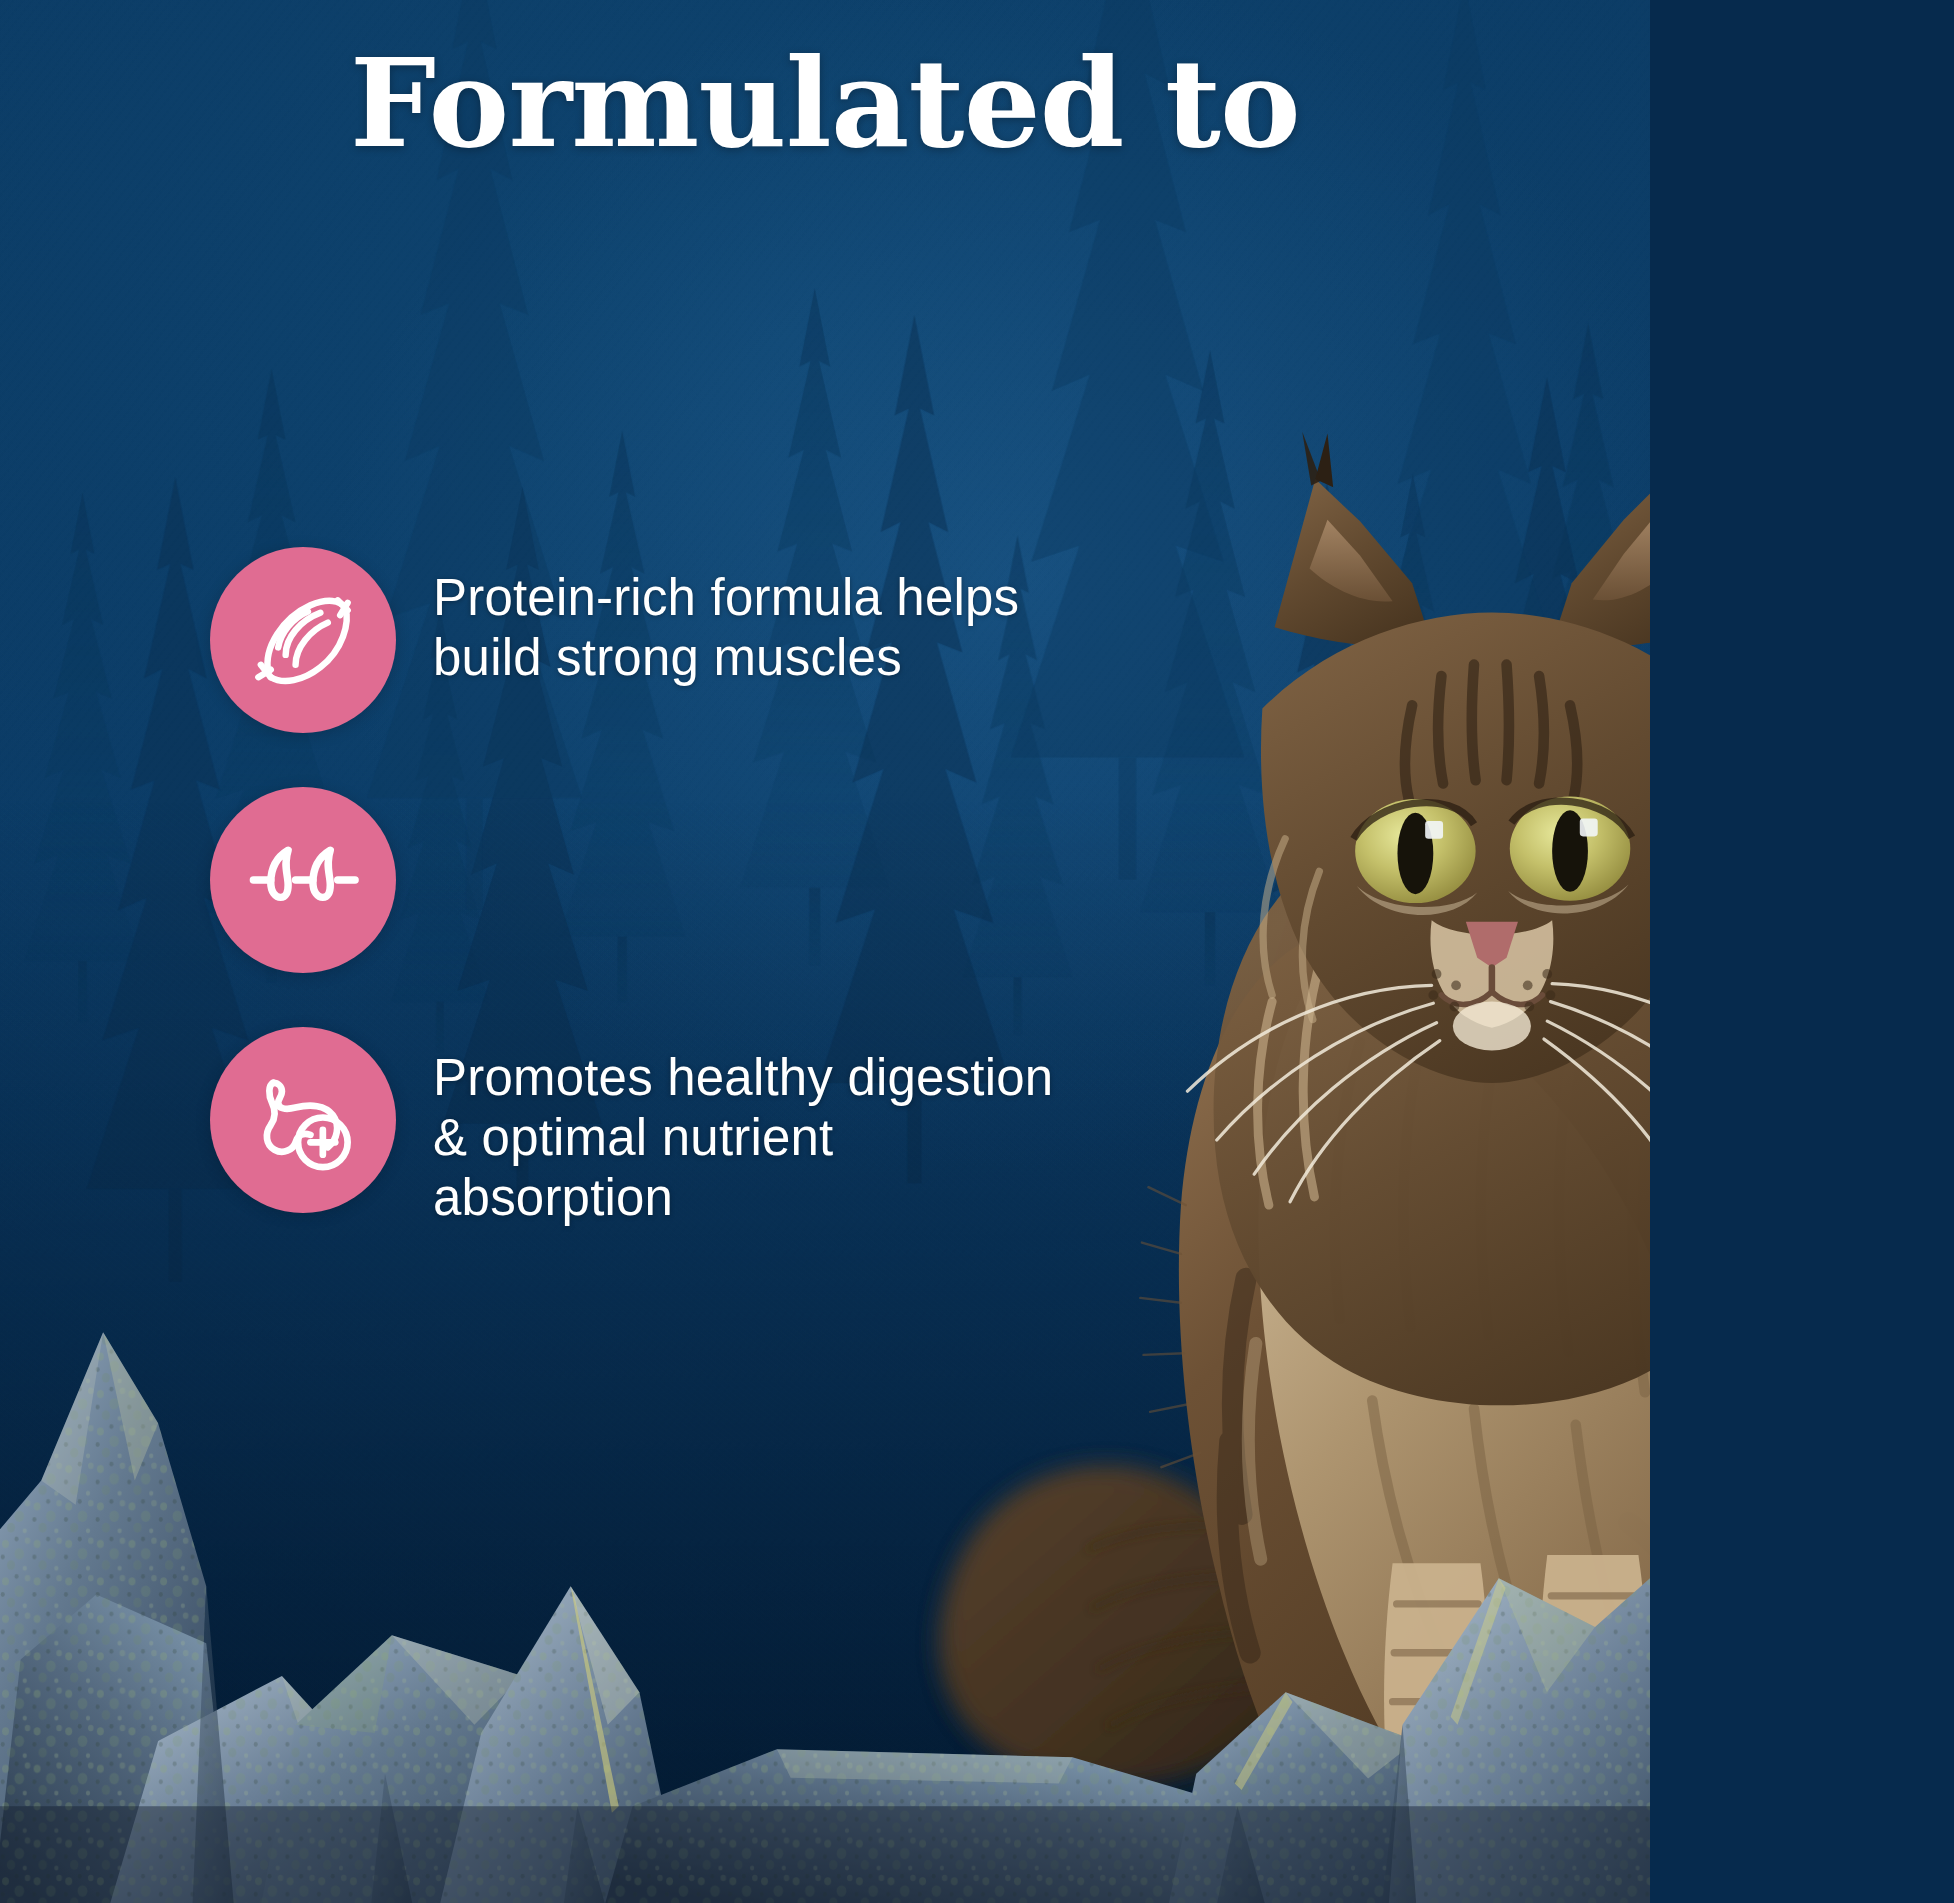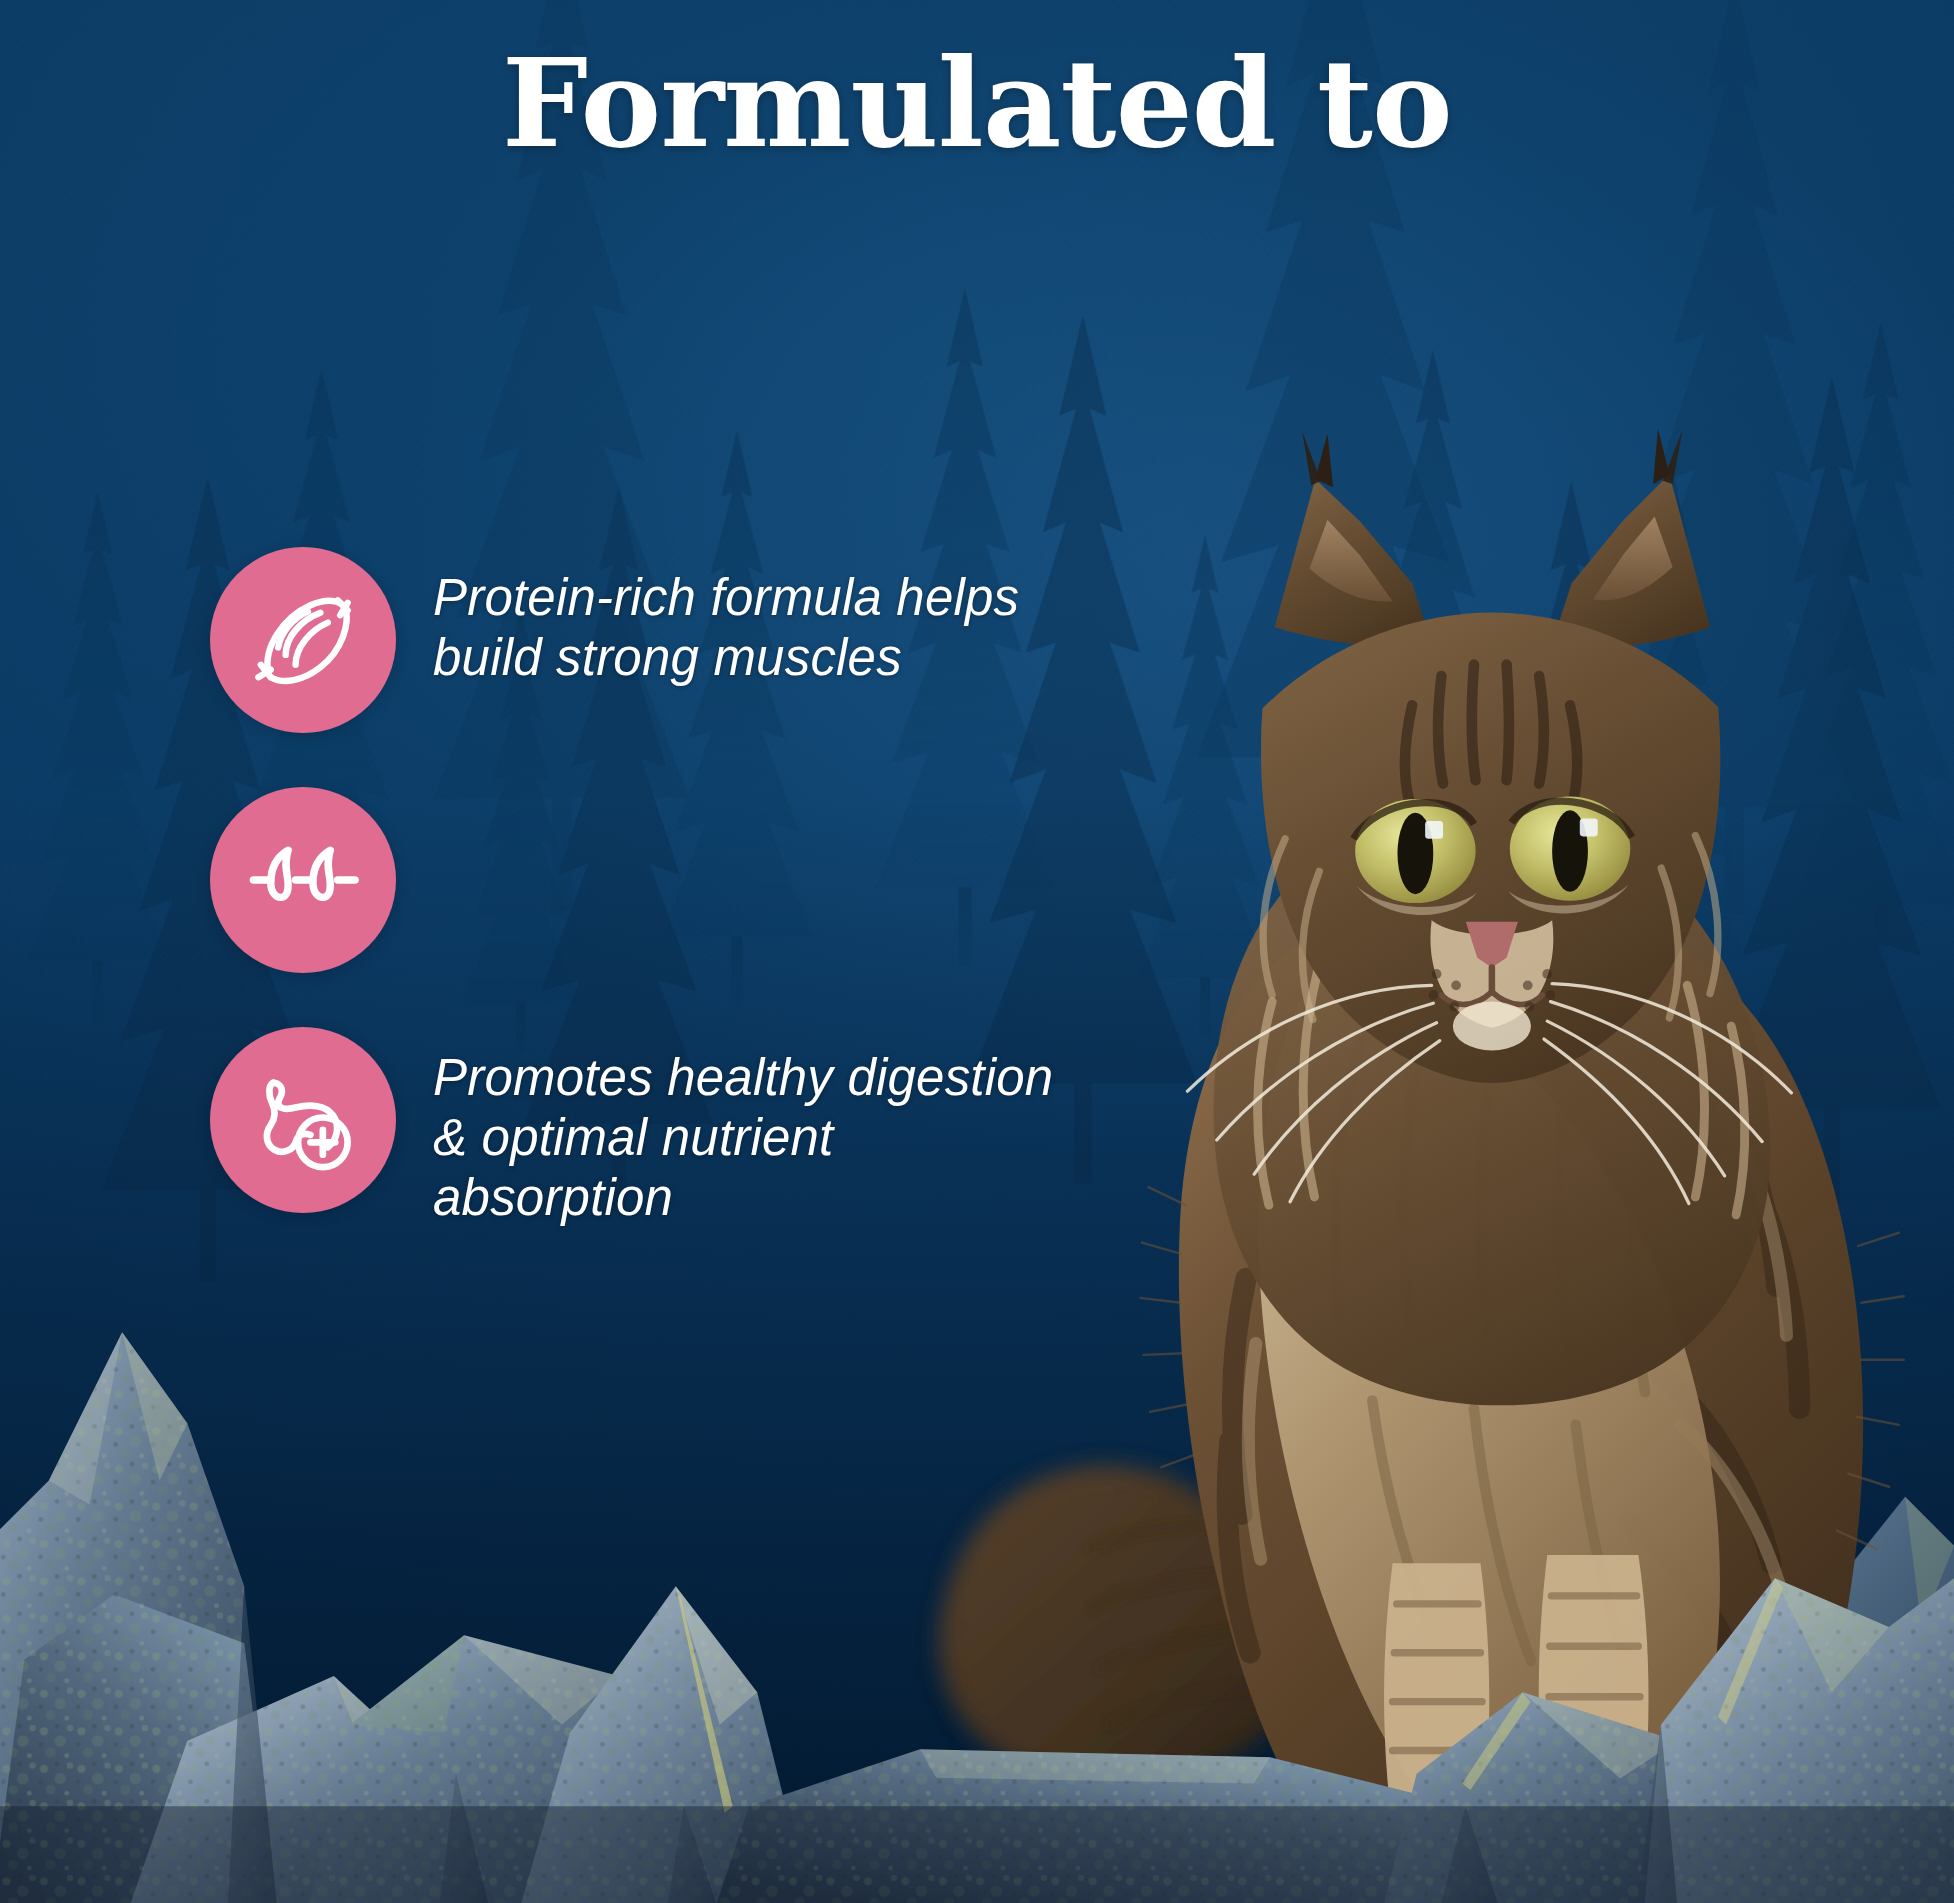--- a/index.html
+++ b/index.html
@@ -1,21 +1,21 @@
 <!DOCTYPE html>
 <html style="font-size:13px"><head>
 <meta charset="utf-8">
 <title>Formulated to Help Your Cat Thrive</title>
 <style>
   * { margin:0; padding:0; box-sizing:border-box; }
   html,body { background:#062a4d; }
 
   .stage{
     position:relative;
-    width:1954px; height:1904px;
+    width:1650px; height:1904px;
     overflow:hidden;
     background:#083963;
     font-family:"Liberation Sans", sans-serif;
   }
 
   
   .bg-base{
     position:absolute; inset:0;
     background:
       radial-gradient(ellipse 150% 100% at 48% 18%, #0e4572 0%, #0b3b66 42%, #072f55 78%, #05233f 100%);
@@ -82,21 +82,20 @@
 
   .feat-text{
     color:#ffffff;
     font-size:51px;
     line-height:1.18;
     font-weight:400;
     padding-top:21px;
     letter-spacing:0.2px;
     text-shadow:0 0.8px 4.9px rgba(0,0,0,.35);
     max-width:635px;
-    font-style:italic;
   }
 
   
   .cat{
     position:absolute;
     left:904px; top:383px;
     width:1083px; height:1457px;
     z-index:25;
   }
   .cat svg{ width:100%; height:100%; display:block; }

